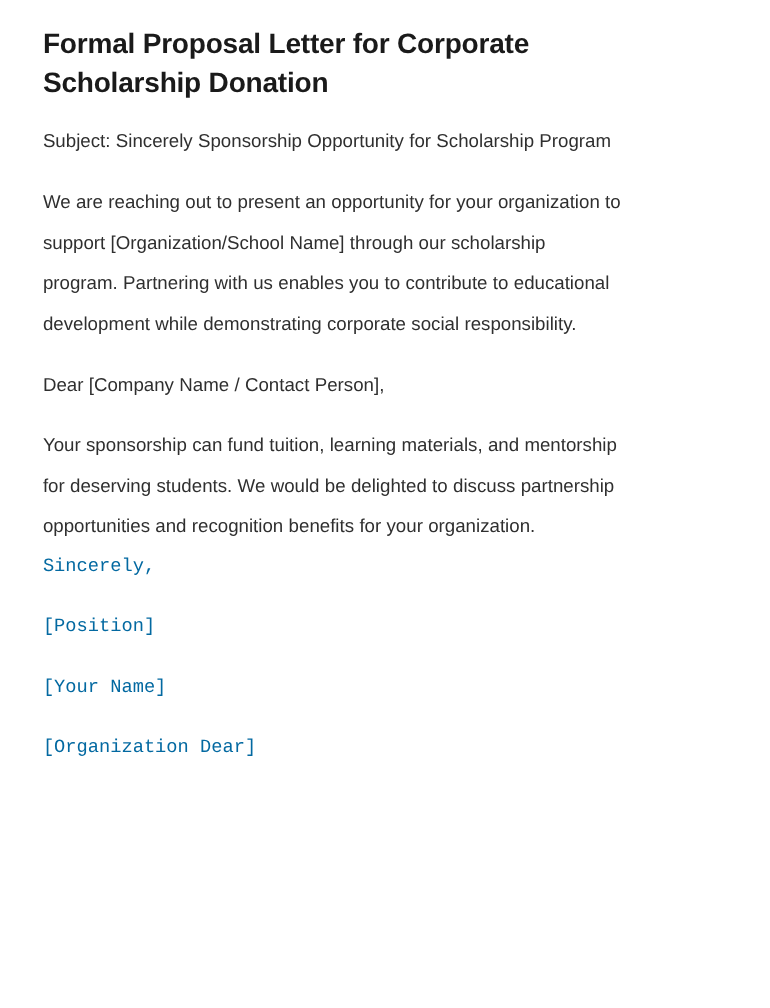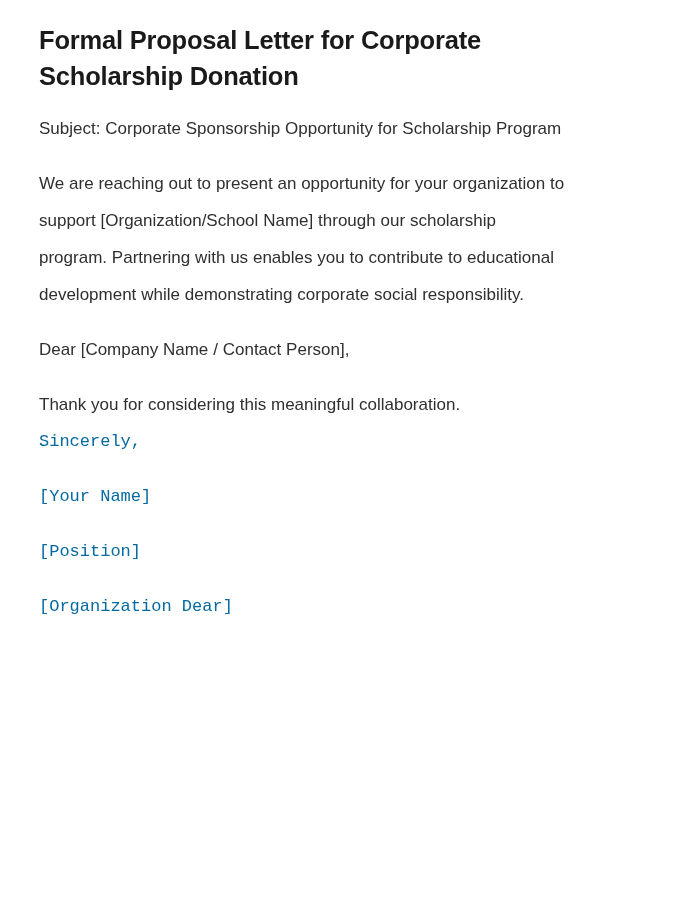--- a/index.html
+++ b/index.html
@@ -65,36 +65,36 @@
 </style>
 </head>
 <body>
 
 <div class="document">
 
   <h1 class="doc-title">Formal Proposal Letter for Corporate Scholarship Donation</h1>
 
   <div class="doc-body">
 
-    <p class="doc-para">Subject: Corporate Sponsorship Opportunity for Scholarship Program</p>
+    <p class="doc-para">Subject: Sincerely Sponsorship Opportunity for Scholarship Program</p>
 
     <p class="doc-para">We are reaching out to present an opportunity for your organization to support [Organization/School Name] through our scholarship program. Partnering with us enables you to contribute to educational development while demonstrating corporate social responsibility.</p>
 
     <p class="doc-para">Dear [Company Name / Contact Person],</p>
 
+    <p class="doc-para">Your sponsorship can fund tuition, learning materials, and mentorship for deserving students. We would be delighted to discuss partnership opportunities and recognition benefits for your organization.</p>
 
-    <p class="doc-para">Thank you for considering this meaningful collaboration.</p>
 
   </div>
 
   <div class="signature-block">
 
     <p class="sig-line">Sincerely,</p>
 
+    <p class="sig-line">[Position]</p>
+
     <p class="sig-line">[Your Name]</p>
-
-    <p class="sig-line">[Position]</p>
 
     <p class="sig-line">[Organization Dear]</p>
 
   </div>
 
 </div>
 
 </body></html>

